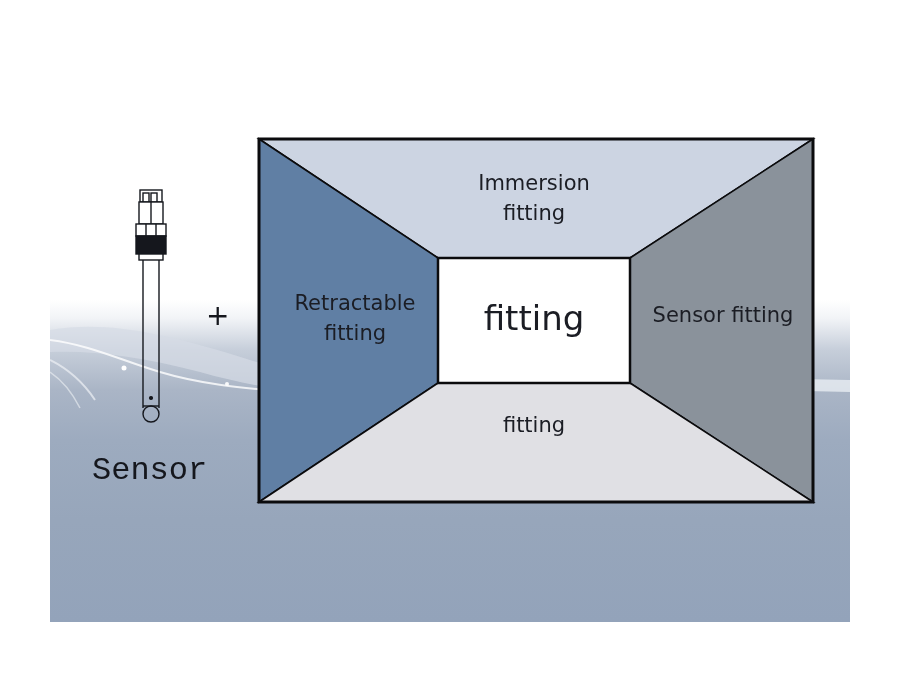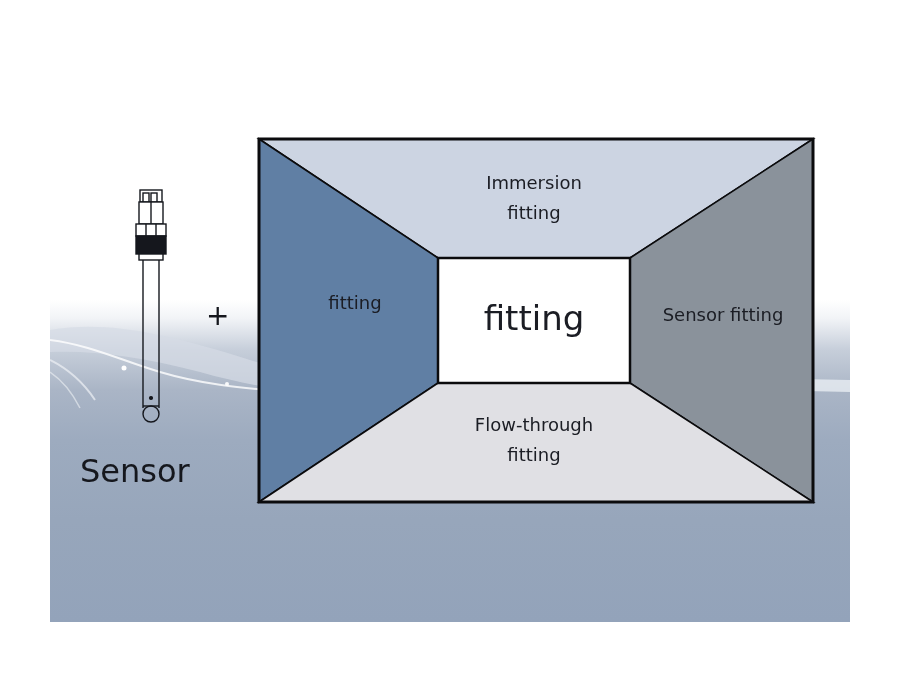--- a/index.html
+++ b/index.html
@@ -4,22 +4,22 @@
 <style>
   html, body { margin:0; padding:0; background:#ffffff; }
   body { width:900px; height:675px; position:relative; overflow:hidden;
          font-family:"DejaVu Sans","Liberation Sans",sans-serif; }
   #bg-panel { position:absolute; left:50px; top:0; width:800px; height:622px;
     background: linear-gradient(180deg,
       #ffffff 0px, #ffffff 300px, #f2f4f7 318px, #c6ceda 350px,
       #aab5c6 390px, #9dabbf 440px, #97a6bb 520px, #93a3ba 622px); }
   #wave { position:absolute; left:50px; top:0; width:800px; height:622px; }
   #diagram { position:absolute; left:0; top:0; width:900px; height:675px; }
-  .lbl { position:absolute; text-align:center; color:#1b1d24; line-height:30px; font-size:18px; }
-  #sensor-label { position:absolute; left:80px; top:452px; font-size:32px; color:#15171d; }
+  .lbl { position:absolute; text-align:center; color:#1b1d24; line-height:30px; font-size:21px; }
+  #sensor-label { position:absolute; left:92px; top:452px; font-size:32px; color:#15171d;font-family:Liberation Mono, monospace; }
   #plus-sign { position:absolute; left:206px; top:299px; font-size:28px; color:#15171d; }
 </style>
 </head>
 <body>
 
 <div id="bg-panel"></div>
 
 <svg id="wave" viewBox="0 0 800 622">
   <path d="M0 330 C 60 320, 120 335, 200 360 C 260 378, 300 380, 360 382 L 360 400 C 280 396, 220 392, 150 372 C 90 356, 40 350, 0 352 Z" fill="#d6dce6" opacity="0.7"></path>
   <path d="M0 340 C 40 345, 70 360, 110 372 C 150 384, 190 388, 240 392" stroke="#ffffff" stroke-width="2" fill="none" opacity="0.8"></path>
@@ -62,25 +62,25 @@
 
 <div id="plus-sign">+</div>
 <div id="sensor-label">Sensor</div>
 
 <div class="lbl" style="left:436px; top:168px; width:196px;">
   <div>Immersion</div>
   <div>fitting</div>
 </div>
 
 <div class="lbl" style="left:272px; top:288px; width:166px;">
+  <div>Retractable</div>
   <div>fitting</div>
 </div>
 
 <div class="lbl" style="left:638px; top:300px; width:170px;">
   <div>Sensor fitting</div>
 </div>
 
 <div class="lbl" style="left:436px; top:410px; width:196px;">
-  <div>Flow-through</div>
   <div>fitting</div>
 </div>
 
 <div class="lbl" style="left:438px; top:298px; width:192px; font-size:34px; line-height:40px;">fitting</div>
 
 </body></html>

